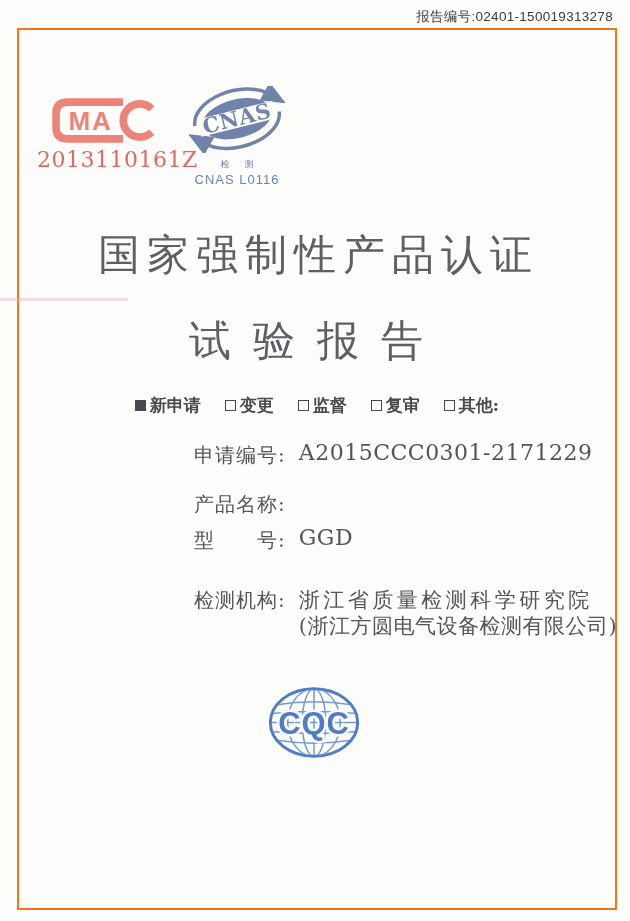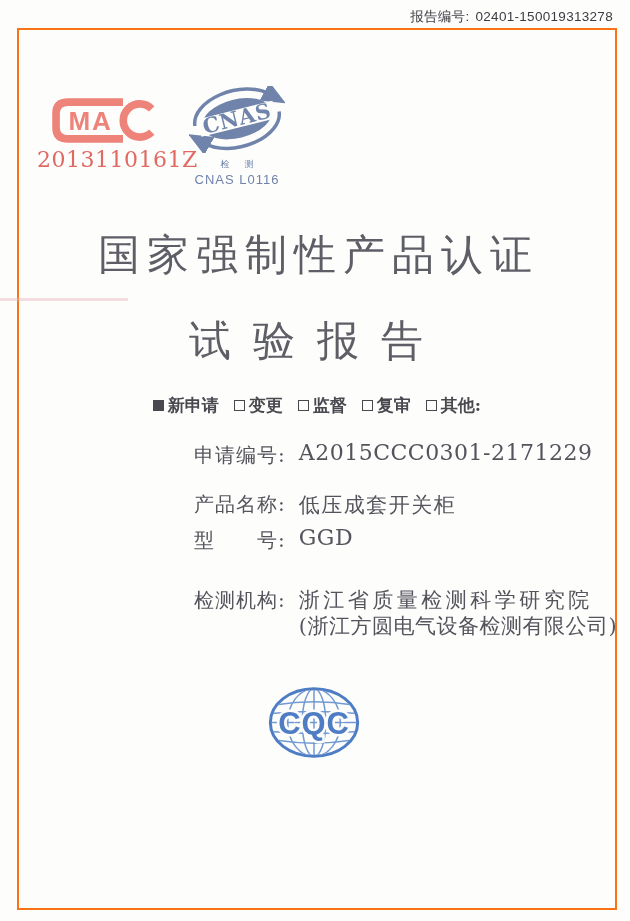--- a/index.html
+++ b/index.html
@@ -9,21 +9,21 @@
     font-family:"DejaVu Serif", serif;
     color:#50505a;
     position:relative;
     overflow:hidden;
   }
   .report-no {
     position:absolute; top:8px; right:17px;
     font-family:"Liberation Sans", sans-serif;
     font-size:13.5px; color:#3c3c42; letter-spacing:.3px;
   }
-  .report-no .val { margin-left:6px; }
+  .report-no .val { }
   .frame {
     position:absolute; left:17px; top:28px;
     width:600px; height:882px;
     border:2px solid #f97316;
   }
   
   .cma-block { position:absolute; left:18px; top:68px; width:140px; }
   .cma-svg { display:block; margin-left:15px; width:106px; height:45px; }
   .cma-no {
     margin-top:4px;
@@ -45,21 +45,21 @@
     letter-spacing:7px; padding-left:3px; white-space:nowrap;
   }
   .title2 {
     position:absolute; left:0; top:283px; width:100%;
     text-align:center; font-size:42px; color:#5e5e66;
     letter-spacing:22px; white-space:nowrap;
   }
   
   .cb-row {
     position:absolute; left:0; top:364px; width:100%;
-    display:flex; justify-content:center; gap:15px;
+    display:flex; justify-content:center; gap:24px;
     font-size:17px; color:#48484f; font-weight:bold;
   }
   .cb-item { display:flex; align-items:center; gap:4px; white-space:nowrap; }
   .cb-box {
     display:inline-block; width:11px; height:11px;
     border:1.5px solid #48484f; background:transparent;
   }
   .cb-box.filled { background:#48484f; }
   
   .field-row {
@@ -146,21 +146,20 @@
     </span>
   </div>
 
   <div class="field-row f1">
     <span class="field-label">申请编号:</span>
     <span class="val-latin">A2015CCC0301-2171229</span>
   </div>
 
   <div class="field-row f2">
     <span class="field-label">产品名称:</span>
-    <span class="val-cjk">低压成套开关柜</span>
   </div>
 
   <div class="field-row f3">
     <span class="field-label">型　　号:</span>
     <span class="val-latin">GGD</span>
   </div>
 
   <div class="field-row f4">
     <span class="field-label">检测机构:</span>
     <span class="val-block">

